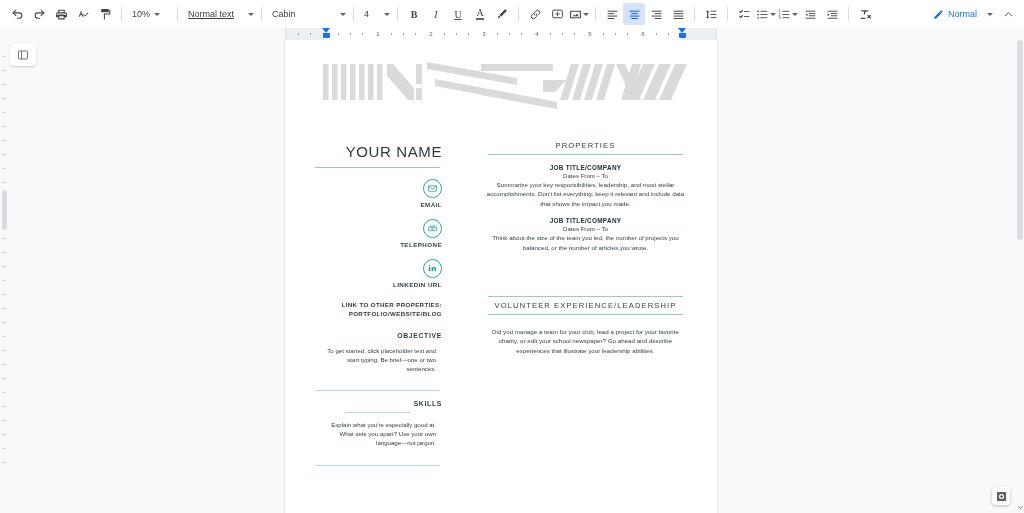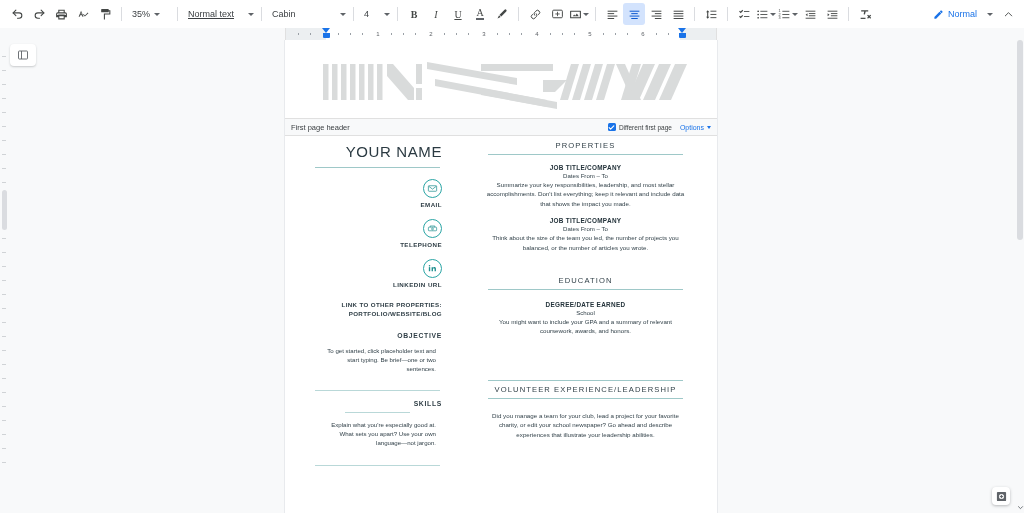--- a/index.html
+++ b/index.html
@@ -240,21 +240,21 @@
       </div>
       <div class="tb-btn">
         <svg width="13" height="13" viewBox="0 0 24 24" fill="currentColor">
             <path d="M18 4V3a1 1 0 0 0-1-1H5a1 1 0 0 0-1 1v4a1 1 0 0 0 1 1h12a1 1 0 0 0 1-1V6h1v4H9v11h2v-9h10V4h-3z"></path>
           </svg>
       </div>
 
       <div class="tb-sep"></div>
 
       <div class="tb-select zoombox">
-        <span>35%</span>
+        <span>10%</span>
         <span class="caret"></span>
       </div>
 
       <div class="tb-sep"></div>
 
       <div class="tb-select stylebox">
         <span>Normal text</span>
         <span class="caret" style="margin-left:auto"></span>
       </div>
 
@@ -555,37 +555,20 @@
             <polygon points="331,6 340,6 356,42 347,42"></polygon>
             <polygon points="347,6 356,6 345,42 336,42"></polygon>
 
             <polygon points="358,6 370,6 354,42 342,42"></polygon>
             <polygon points="374,6 386,6 370,42 358,42"></polygon>
             <polygon points="390,6 402,6 386,42 374,42"></polygon>
           </g>
         </svg>
       </div>
 
-      <div class="hdr-bar">
-        <span class="hdr-label">First page header</span>
-        <div class="hdr-right">
-          <label class="chk-wrap">
-            <span class="chk">
-              <svg width="7" height="7" viewBox="0 0 24 24" fill="none" stroke="#ffffff" stroke-width="4" stroke-linecap="round" stroke-linejoin="round">
-                  <path d="M4 12.5l5 5 11-11"></path>
-                </svg>
-            </span>
-            <span class="chk-label">Different first page</span>
-          </label>
-          <span class="opt-link">
-            <span>Options</span>
-            <span class="opt-caret"></span>
-          </span>
-        </div>
-      </div>
 
       <div class="resume">
 
         <div class="col-left">
           <div class="yourname">YOUR NAME</div>
           <div class="rule"></div>
 
           <div class="icon-row">
             <span class="icon-circle">
               <svg width="11" height="11" viewBox="0 0 24 24" fill="none" stroke="currentColor" stroke-width="1.6">
@@ -649,27 +632,20 @@
               <div class="r-body">Summarize your key responsibilities, leadership, and most stellar accomplishments. Don't list everything; keep it relevant and include data that shows the impact you made.</div>
             </div>
 
             <div>
               <div class="r-job">JOB TITLE/COMPANY</div>
               <div class="r-dates">Dates From – To</div>
               <div class="r-body">Think about the size of the team you led, the number of projects you balanced, or the number of articles you wrote.</div>
             </div>
           </div>
 
-          <div class="r-block" style="margin-top:24px">
-            <div class="r-sec-title">EDUCATION</div>
-            <div class="rule"></div>
-            <div class="r-job" style="margin-top:11px">DEGREE/DATE EARNED</div>
-            <div class="r-dates">School</div>
-            <div class="r-body">You might want to include your GPA and a summary of relevant coursework, awards, and honors.</div>
-          </div>
 
           <div class="r-block" style="margin-top:44px">
             <div class="rule" style="margin-bottom:4px"></div>
             <div class="r-sec-title">VOLUNTEER EXPERIENCE/LEADERSHIP</div>
             <div class="rule"></div>
             <div class="r-body" style="margin-top:12px">Did you manage a team for your club, lead a project for your favorite charity, or edit your school newspaper? Go ahead and describe experiences that illustrate your leadership abilities.</div>
           </div>
 
         </div>
       </div>

